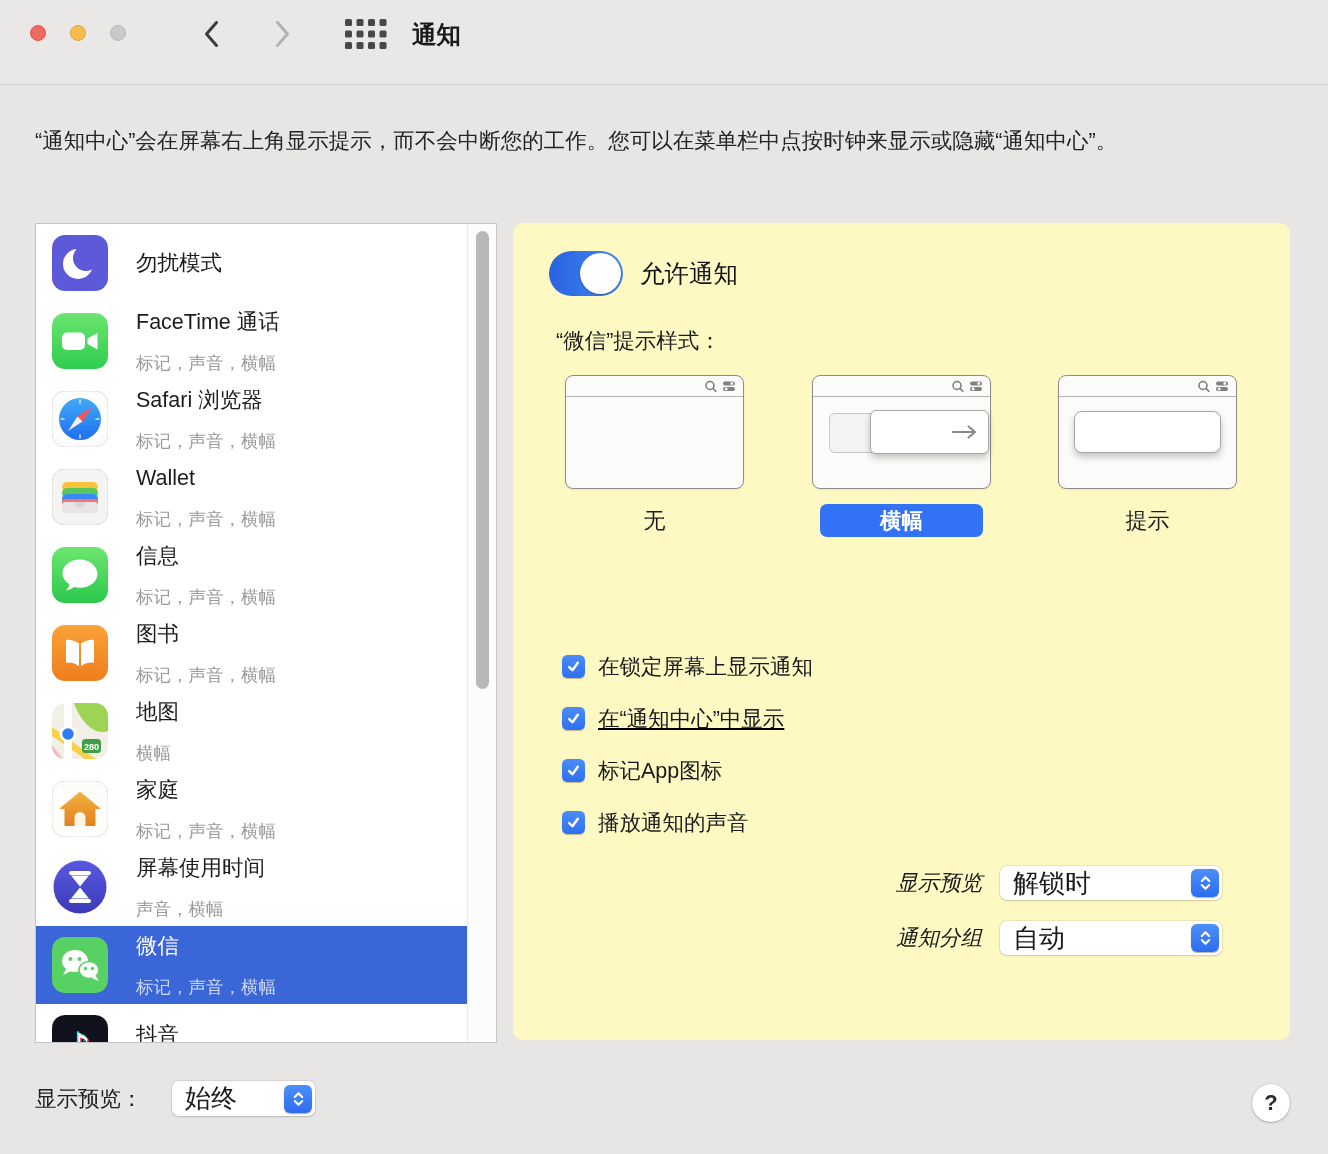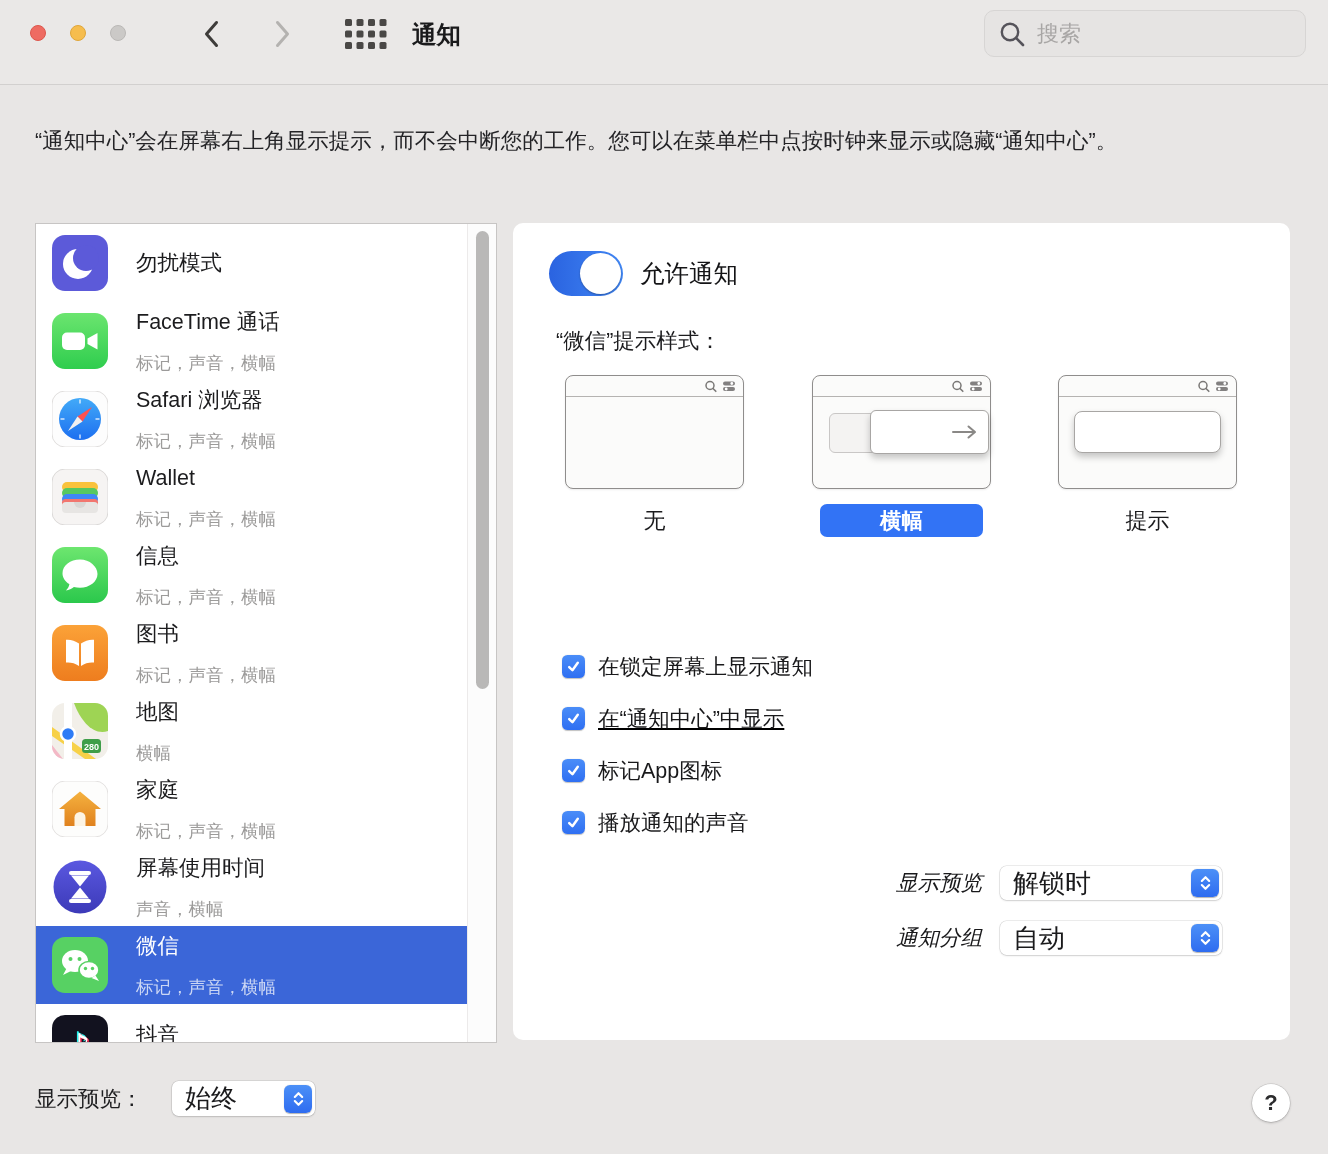--- a/index.html
+++ b/index.html
@@ -50,21 +50,21 @@
   .row.sel  { background:#3b66d8; }
   .row.sel .rowtitle { color:#fff; }
   .row.sel .rowsub   { color:#ccd7f4; }
   .scrollbar { position:absolute; top:0; right:0; bottom:0; width:29px;
                background:#fcfcfc; border-left:1px solid #eceaea; }
   .thumb { position:absolute; left:8px; top:7px; width:13px; height:458px;
            border-radius:7px; background:#b9b8b7; }
 
   
   .panel { position:absolute; left:513px; top:223px; width:777px; height:817px;
-           background:#ffffff; border-radius:10px; }
+           background:#fef9c3; border-radius:10px; }
   .toggle { position:absolute; left:36px; top:28px; width:74px; height:45px; border-radius:23px;
             background:linear-gradient(to right,#2a63e0,#4187f5); }
   .knob { position:absolute; top:2px; right:2px; width:41px; height:41px; border-radius:50%;
           background:#fff; box-shadow:0 1px 2px rgba(0,0,0,.3); }
   .allow-label { position:absolute; left:127px; top:28px; height:45px; display:flex; align-items:center;
                  font-size:24.5px; color:#141416; }
   .style-label { position:absolute; left:43px; top:103px; font-size:21.5px; color:#1c1c1e; }
 
   .mini { position:absolute; top:152px; width:179px; height:114px; background:#fbfbfa;
           border:1px solid #8f8d8c; border-radius:8px; box-shadow:0 1px 2px rgba(0,0,0,.08); }
@@ -155,27 +155,20 @@
           <rect x="0" y="23" width="7" height="7" rx="1.5"></rect>
             <rect x="11.5" y="23" width="7" height="7" rx="1.5"></rect>
             <rect x="23" y="23" width="7" height="7" rx="1.5"></rect>
             <rect x="34.5" y="23" width="7" height="7" rx="1.5"></rect>
         </g>
       </svg>
     </button>
 
     <h1 class="win-title">通知</h1>
 
-    <div class="search">
-      <svg width="27" height="27" viewBox="0 0 27 27">
-          <circle cx="11" cy="11" r="8.2" fill="none" stroke="#55535a" stroke-width="2.4"></circle>
-          <line x1="17.2" y1="17.2" x2="24" y2="24" stroke="#55535a" stroke-width="2.6" stroke-linecap="round"></line>
-        </svg>
-      <input placeholder="搜索" style="">
-    </div>
   </header>
 
   <p class="intro">“通知中心”会在屏幕右上角显示提示，而不会中断您的工作。您可以在菜单栏中点按时钟来显示或隐藏“通知中心”。</p>
 
   <aside class="sidebar">
     <div class="rows">
 
       <div class="row">
         <span class="appicon">
           <svg width="56" height="56" viewBox="0 0 56 56">

